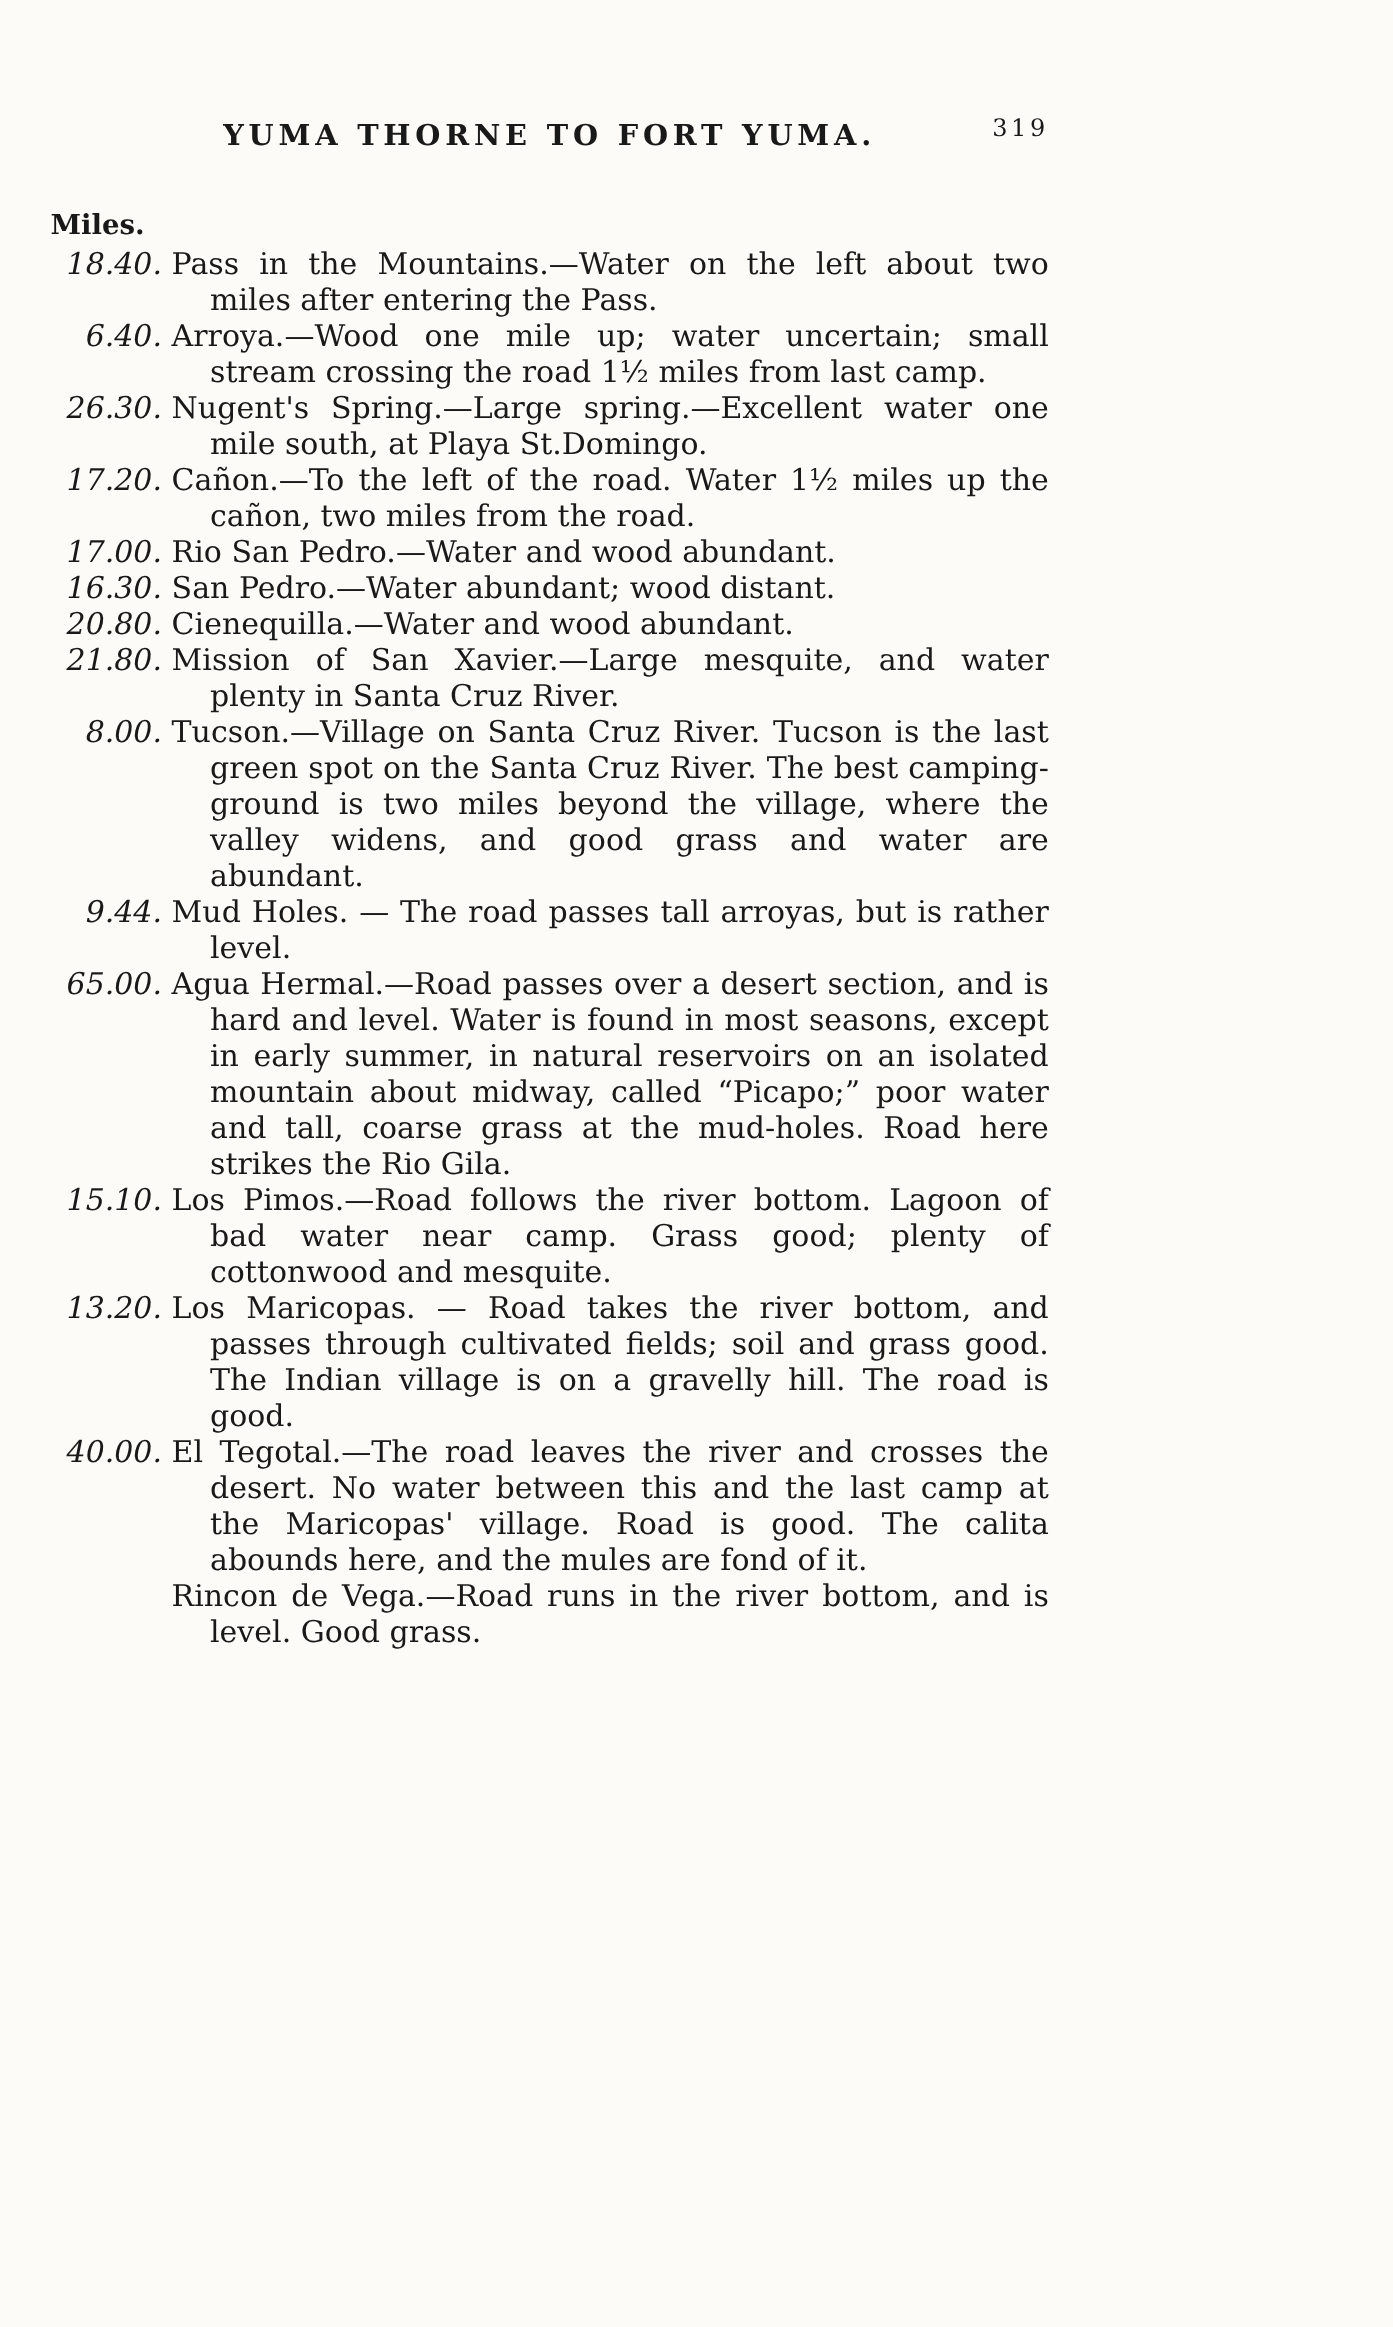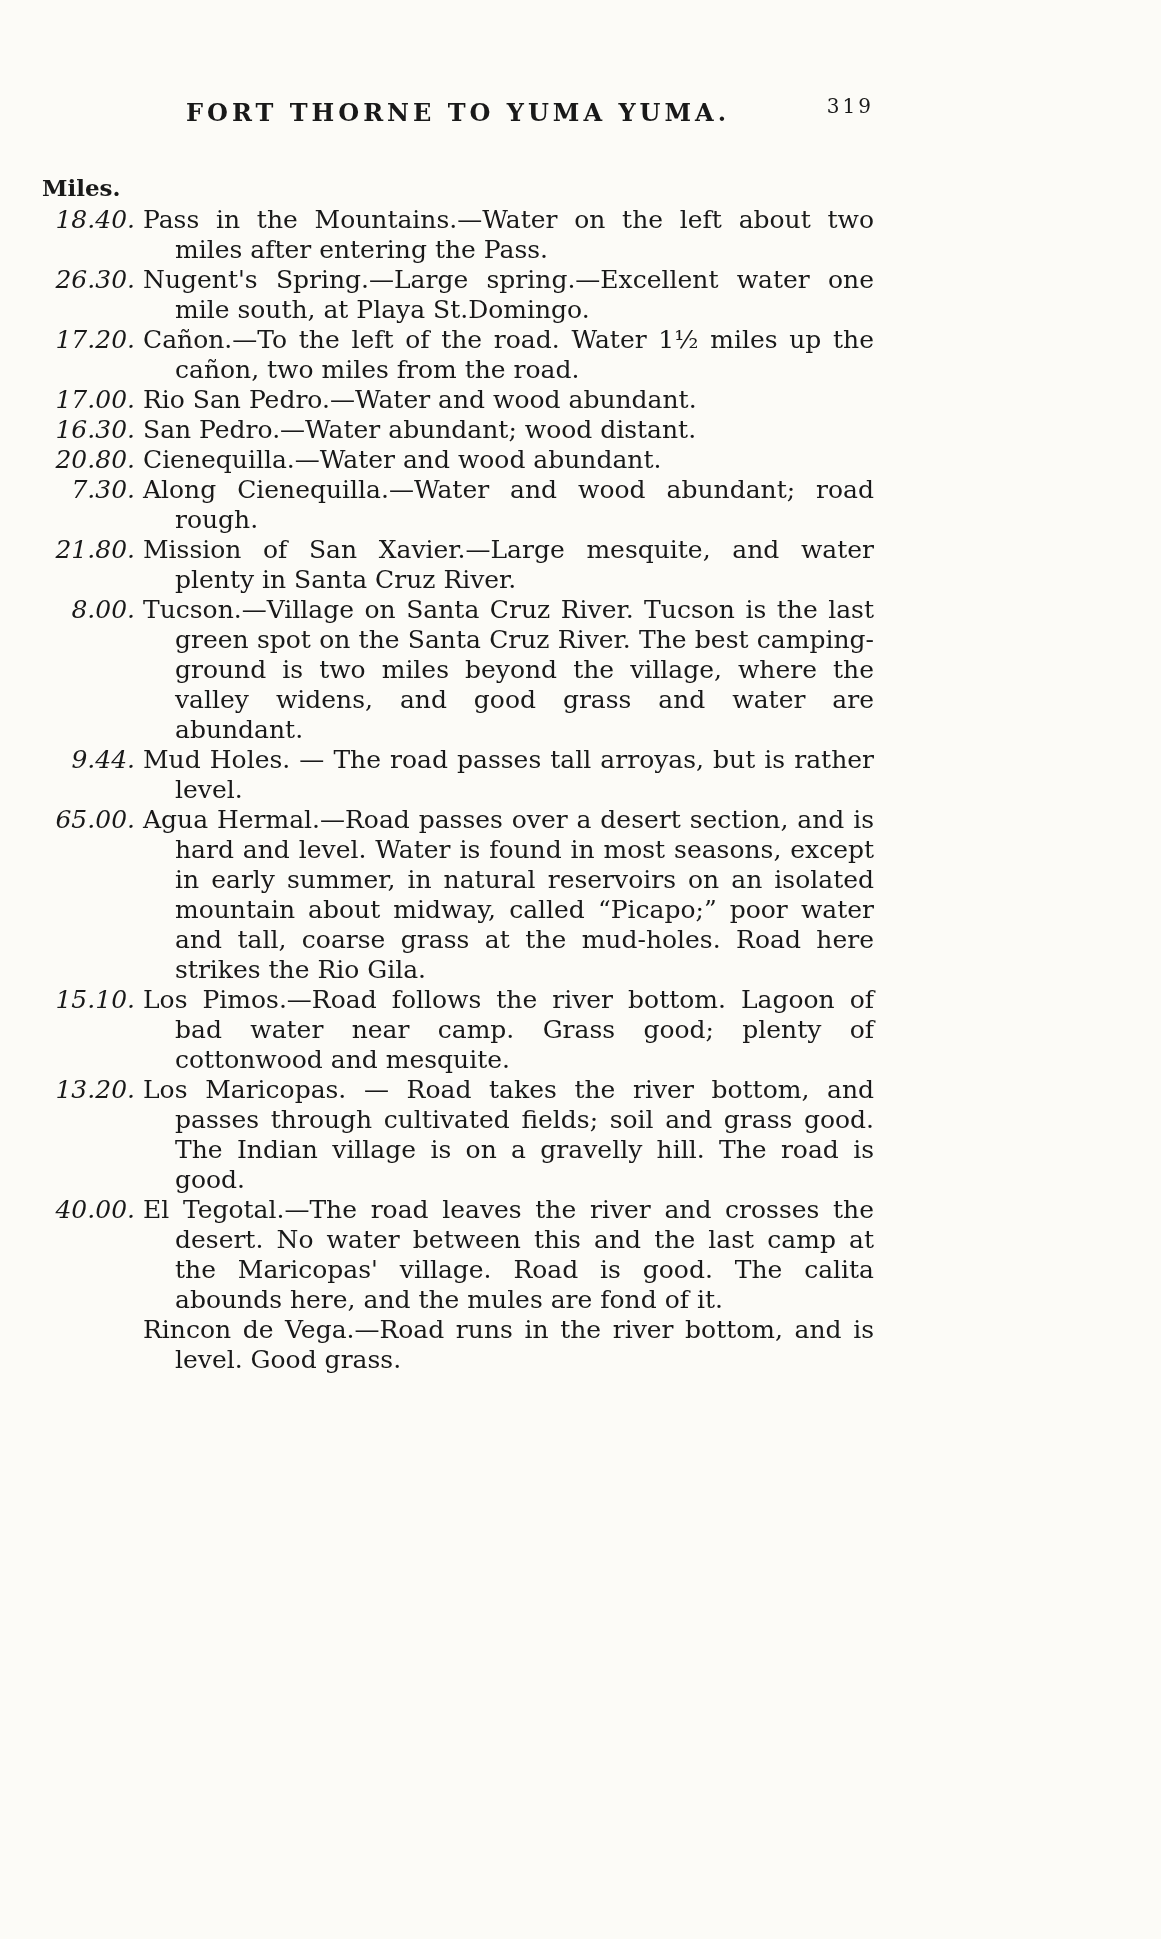--- a/index.html
+++ b/index.html
@@ -64,42 +64,42 @@
     vertical-align: baseline;
     font-style: italic;
   }
 </style>
 </head>
 <body>
 
 <div class="page">
 
   <div class="header">
-    <span class="running-head">FORT THORNE TO YUMA YUMA.</span>
+    <span class="running-head">YUMA THORNE TO FORT YUMA.</span>
     <span class="page-number">319</span>
   </div>
 
   <div class="miles-label">Miles.</div>
 
   <div class="entries">
 
     <div class="entry"><span class="miles">18.40.</span><span class="etext">Pass in the Mountains.—Water on the left about two miles after entering the Pass.</span></div>
 
+    <div class="entry"><span class="miles">6.40.</span><span class="etext">Arroya.—Wood one mile up; water uncertain; small stream crossing the road 1½ miles from last camp.</span></div>
 
     <div class="entry"><span class="miles">26.30.</span><span class="etext">Nugent's Spring.—Large spring.—Excellent water one mile south, at Playa St.Domingo.</span></div>
 
     <div class="entry"><span class="miles">17.20.</span><span class="etext">Cañon.—To the left of the road.  Water 1½ miles up the cañon, two miles from the road.</span></div>
 
     <div class="entry"><span class="miles">17.00.</span><span class="etext">Rio San Pedro.—Water and wood abundant.</span></div>
 
     <div class="entry"><span class="miles">16.30.</span><span class="etext">San Pedro.—Water abundant; wood distant.</span></div>
 
     <div class="entry"><span class="miles">20.80.</span><span class="etext">Cienequilla.—Water and wood abundant.</span></div>
 
-    <div class="entry"><span class="miles">7.30.</span><span class="etext">Along Cienequilla.—Water and wood abundant; road rough.</span></div>
 
     <div class="entry"><span class="miles">21.80.</span><span class="etext">Mission of San Xavier.—Large mesquite, and water plenty in Santa Cruz River.</span></div>
 
     <div class="entry"><span class="miles">8.00.</span><span class="etext">Tucson.—Village on Santa Cruz River.  Tucson is the last green spot on the Santa Cruz River.  The best camping-ground is two miles beyond the village, where the valley widens, and good grass and water are abundant.</span></div>
 
     <div class="entry"><span class="miles">9.44.</span><span class="etext">Mud Holes. — The road passes tall arroyas, but is rather level.</span></div>
 
     <div class="entry"><span class="miles">65.00.</span><span class="etext">Agua Hermal.—Road passes over a desert section, and is hard and level.  Water is found in most seasons, except in early summer, in natural reservoirs on an isolated mountain about midway, called “Picapo;” poor water and tall, coarse grass at the mud-holes.  Road here strikes the Rio Gila.</span></div>
 
     <div class="entry"><span class="miles">15.10.</span><span class="etext">Los Pimos.—Road follows the river bottom.  Lagoon of bad water near camp.  Grass good; plenty of cottonwood and mesquite.</span></div>

